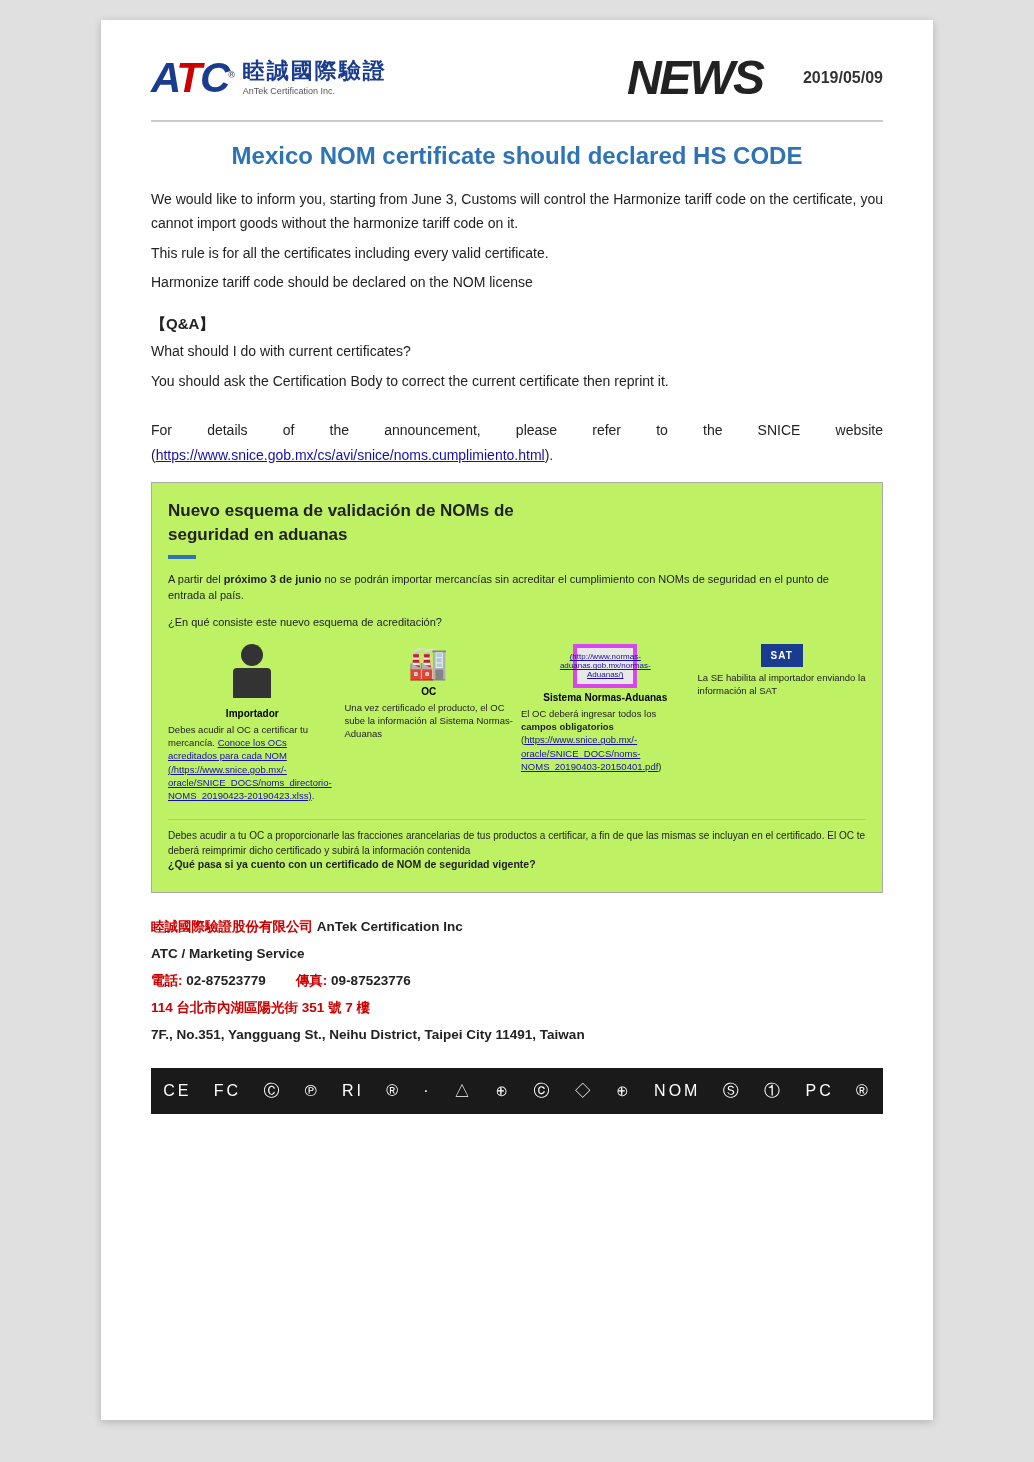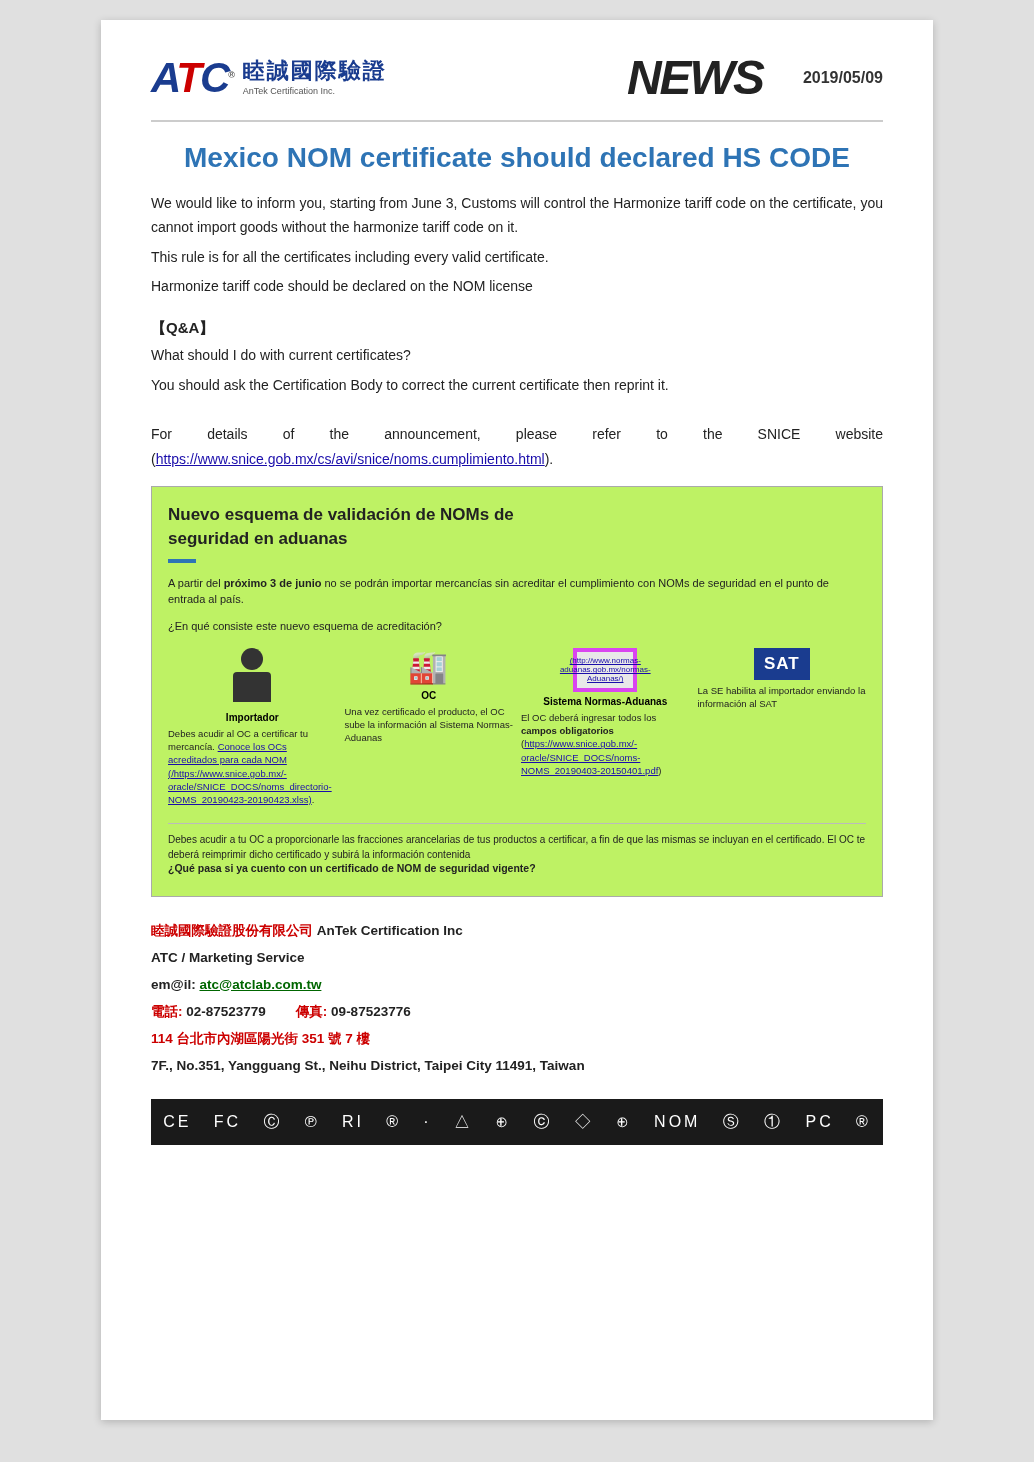--- a/index.html
+++ b/index.html
@@ -68,21 +68,21 @@
     .date-area {
       font-size: 16px;
       font-weight: bold;
       color: #333;
       margin-left: auto;
     }
     
     .main-title {
       text-align: center;
       color: #2e74b5;
-      font-size: 28px;
+      font-size: 24px;
       font-weight: bold;
       margin: 20px 0 18px 0;
     }
     
     .body-text {
       font-size: 14px;
       line-height: 1.7;
       color: #222;
       margin-bottom: 6px;
     }
@@ -303,42 +303,38 @@
         <div style="width:64px;height:44px;border:4px solid #d946ef;background:#e8e8e8;display:flex;align-items:center;justify-content:center;margin-bottom:4px;font-size:8px;color:#1a0dab;text-align:center;padding:2px;">
           <a href="#" style="color:#1a0dab;text-decoration:underline;font-size:8px;">(http://www.normas-aduanas.gob.mx/normas-Aduanas/)</a>
         </div>
         <div class="col-label">Sistema Normas-Aduanas</div>
         <div class="col-desc">
           El OC deberá ingresar todos los <b>campos obligatorios</b> (<a href="#">https://www.snice.gob.mx/-oracle/SNICE_DOCS/noms-NOMS_20190403-20150401.pdf</a>)
         </div>
       </div>
 
       <div class="diagram-col">
-        <div style="display:inline-block;background:#1a3c8f;color:#fff;font-weight:bold;font-size:17px;padding:4px 8px;border:2px solid #1a3c8f;margin-bottom:4px;letter-spacing:1px;">SAT</div>
+        <div style="display:inline-block;background:#1a3c8f;color:#fff;font-weight:bold;font-size:10px;padding:4px 8px;border:2px solid #1a3c8f;margin-bottom:4px;letter-spacing:1px;">SAT</div>
         <div class="col-desc">La SE habilita al importador enviando la información al SAT</div>
       </div>
 
     </div>
 
     <div style="border-top:1px solid #bbb;padding-top:8px;">
       <div style="font-size:10px;color:#222;line-height:1.5;">Debes acudir a tu OC a proporcionarle las fracciones arancelarias de tus productos a certificar, a fin de que las mismas se incluyan en el certificado. El OC te deberá reimprimir dicho certificado y subirá la información contenida</div>
       <div style="font-size:10.5px;font-weight:bold;color:#222;margin-bottom:6px;">¿Qué pasa si ya cuento con un certificado de NOM de seguridad vigente?</div>
     </div>
   </div>
 
   <div class="footer-info">
     <div>
       <span class="cn-red">睦誠國際驗證股份有限公司</span>
       <span class="bold">  <span>AnTek Certification Inc</span></span>
     </div>
     <div class="bold">ATC / Marketing Service</div>
-    <div>
-      <span class="bold">em@il:</span>
-      <a class="green-link" href="#">atc@atclab.com.tw</a>
-    </div>
     <div class="tel-row">
       <span>
         <span class="bold cn-red">電話:</span>
         <span class="bold">02-87523779</span>
       </span>
       <span>
         <span class="bold cn-red">傳真:</span>
         <span class="bold">09-87523776</span>
       </span>
     </div>

